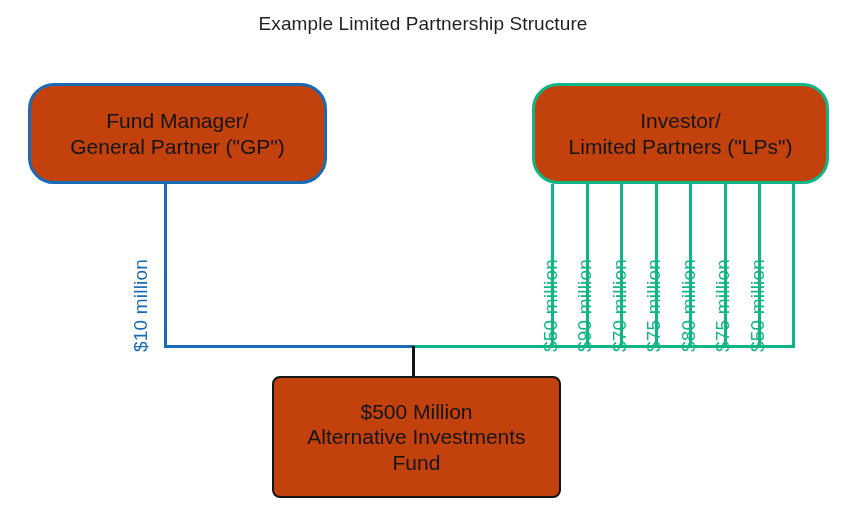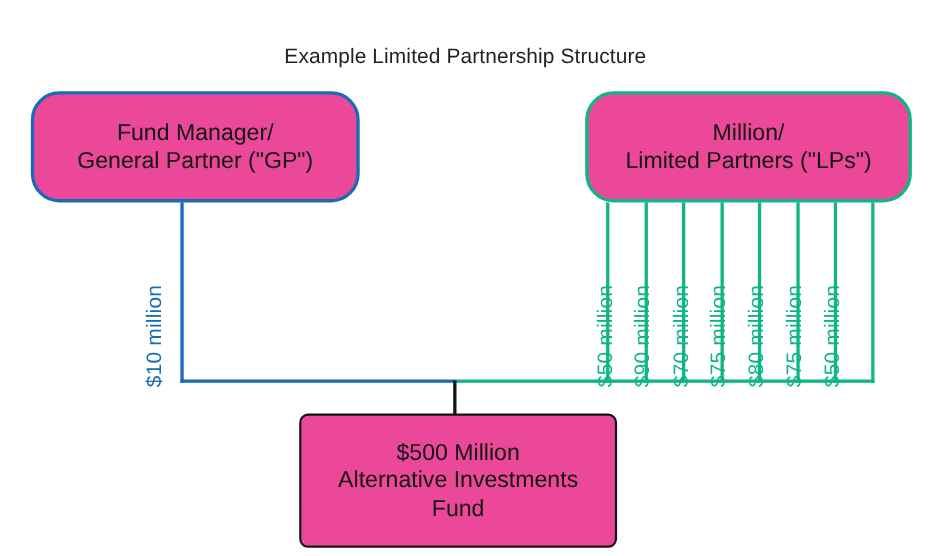--- a/index.html
+++ b/index.html
@@ -23,28 +23,27 @@
   #diagram-title {
     position: absolute;
     left: 0;
     top: 13px;
     width: 846px;
     text-align: center;
     font-size: 19px;
     color: #231f20;
     letter-spacing: 0.1px;
     white-space: nowrap;
-    margin-top: 28px;
   }
 
   
   .node {
     position: absolute;
     box-sizing: border-box;
-    background: #ec4899;
+    background: #c2410c;
     border-style: solid;
     display: flex;
     align-items: center;
     justify-content: center;
     text-align: center;
     color: #141414;
   }
   .node-text {
     line-height: 1.22;
     white-space: pre-line;
@@ -169,21 +168,21 @@
   <div class="money-label lp-amount-label" style="left:769px; color:#0FB585;">$50 million</div>
 
   <div class="vline" id="fund-stem"></div>
 
   <div class="node" id="node-gp" style="border-color:#1A6BB5;">
     <div class="node-text">Fund Manager/
 General Partner ("GP")</div>
   </div>
 
   <div class="node" id="node-lp" style="border-color:#0FB585;">
-    <div class="node-text">Million/
+    <div class="node-text">Investor/
 Limited Partners ("LPs")</div>
   </div>
 
   <div class="node" id="node-fund" style="border-color:#141414;">
     <div class="node-text">$500 Million
 Alternative Investments
 Fund</div>
   </div>
 
 </div>

